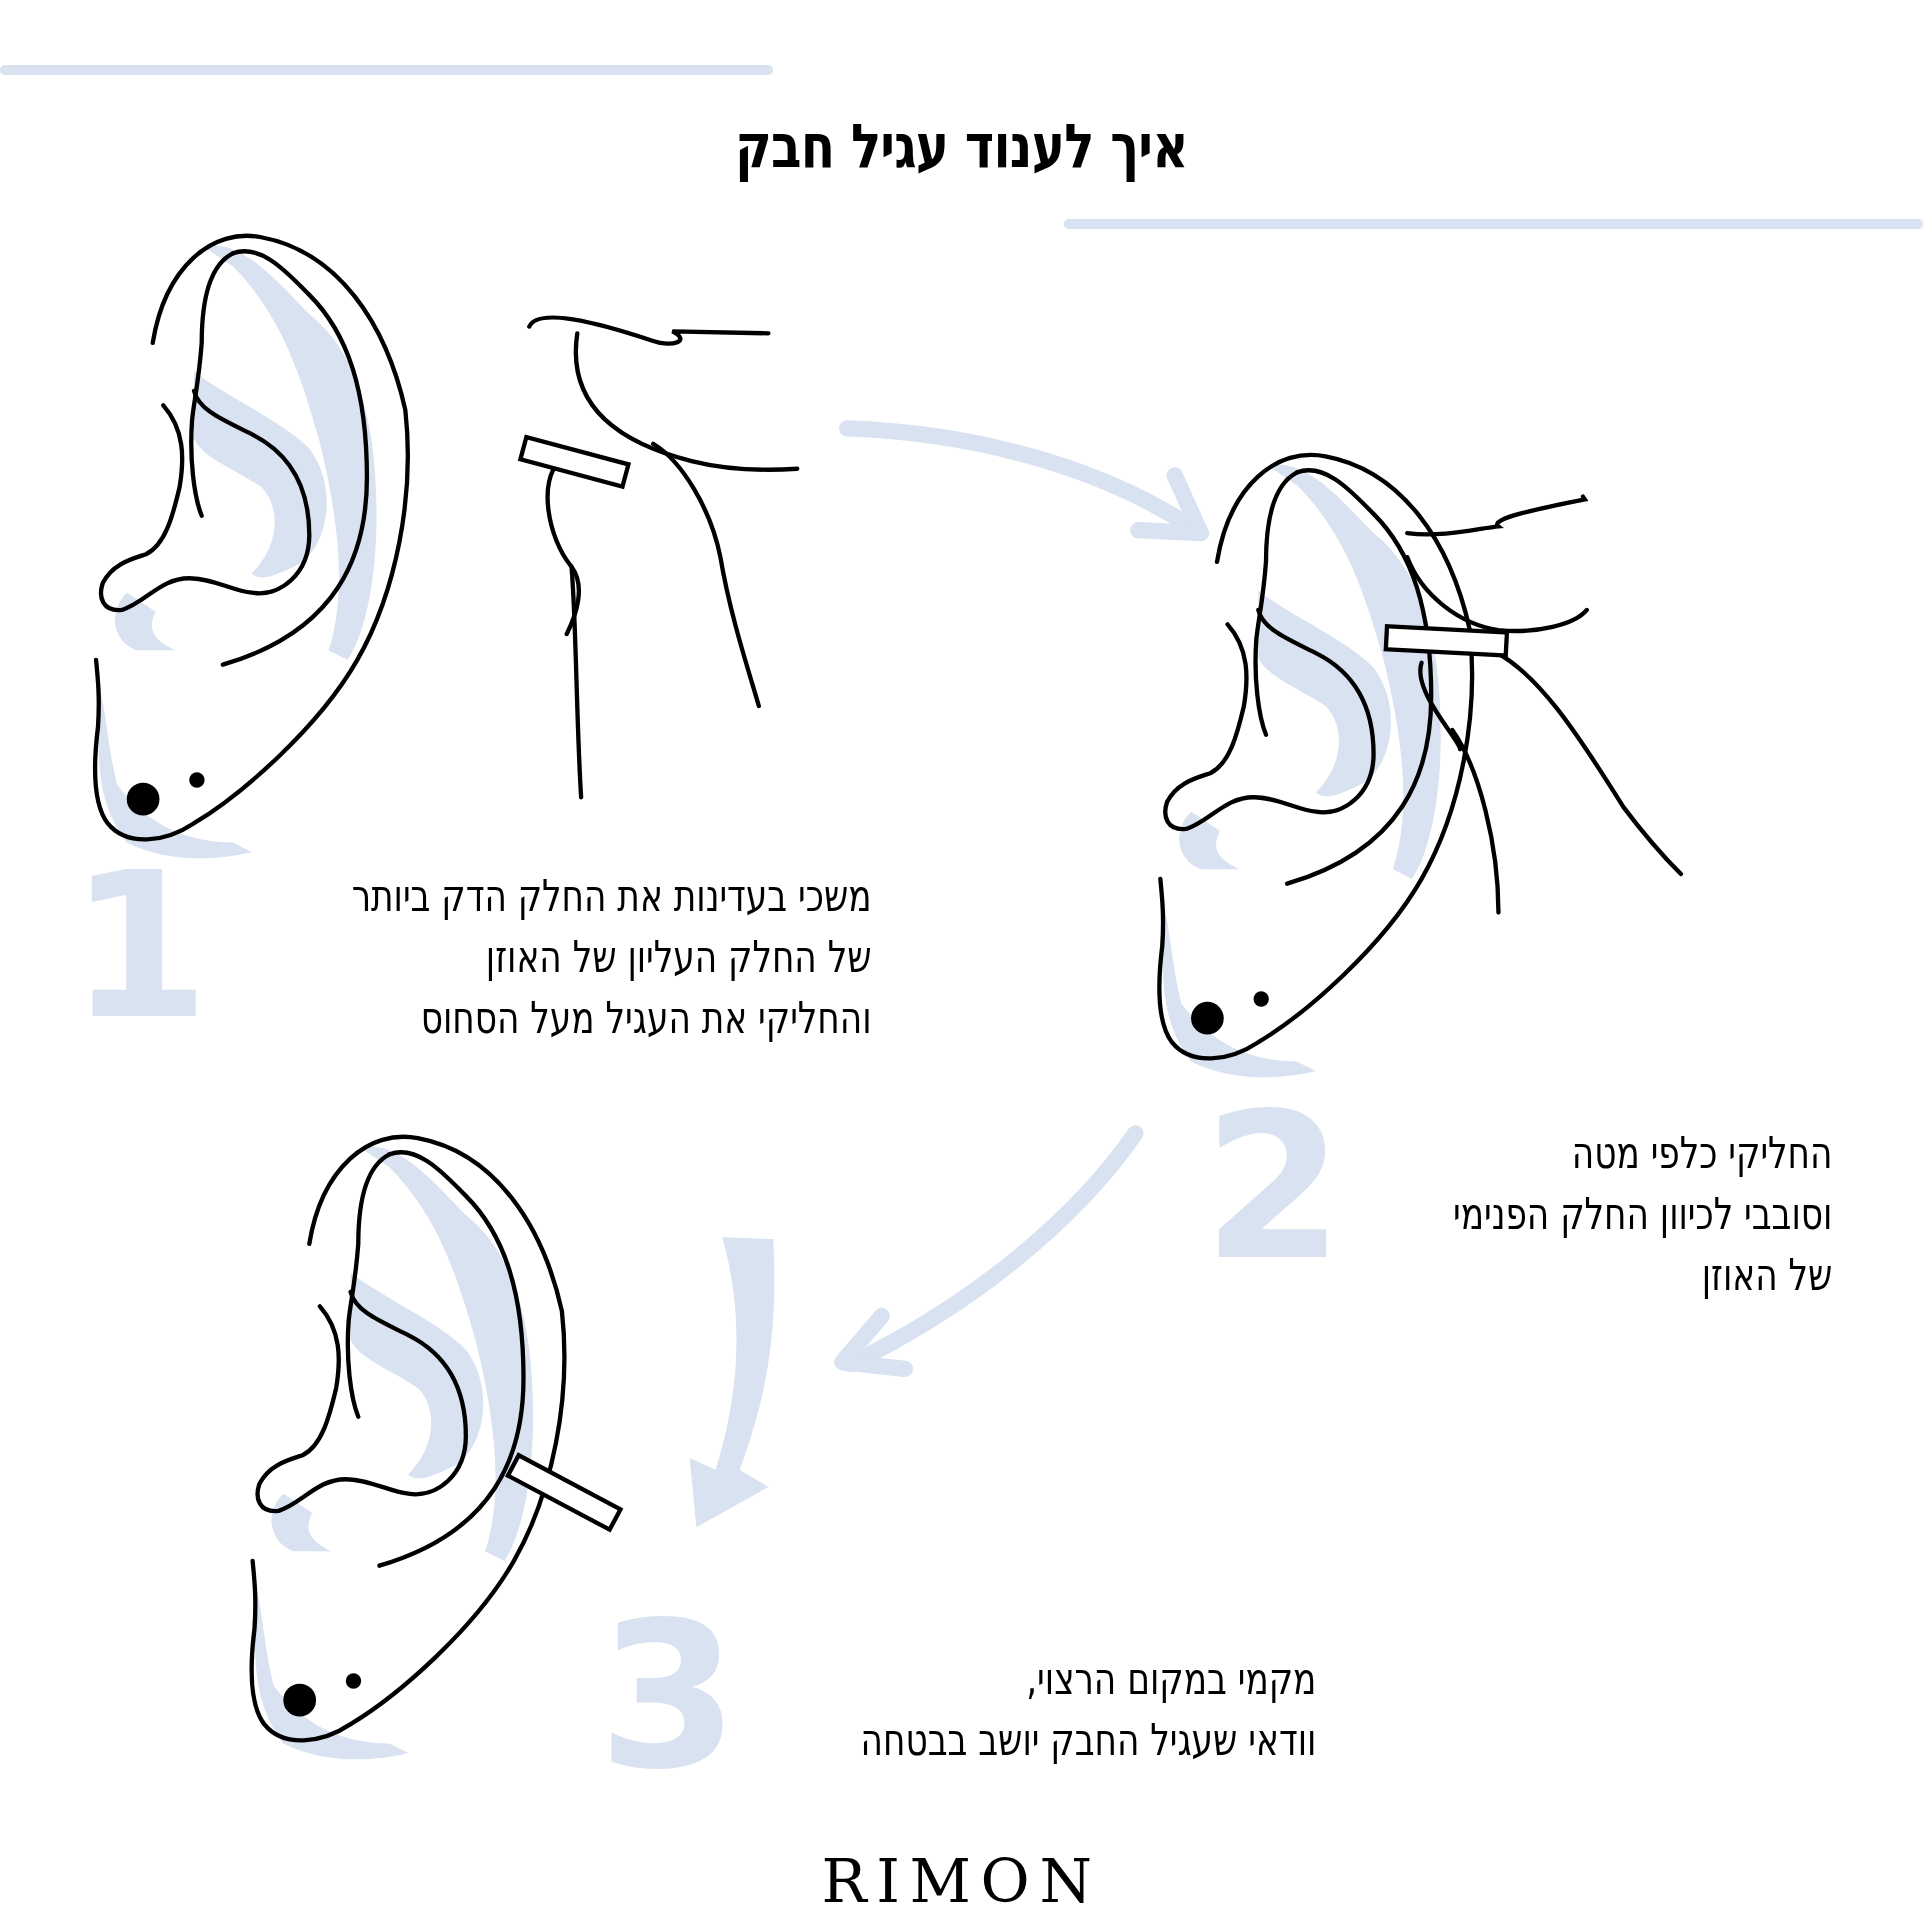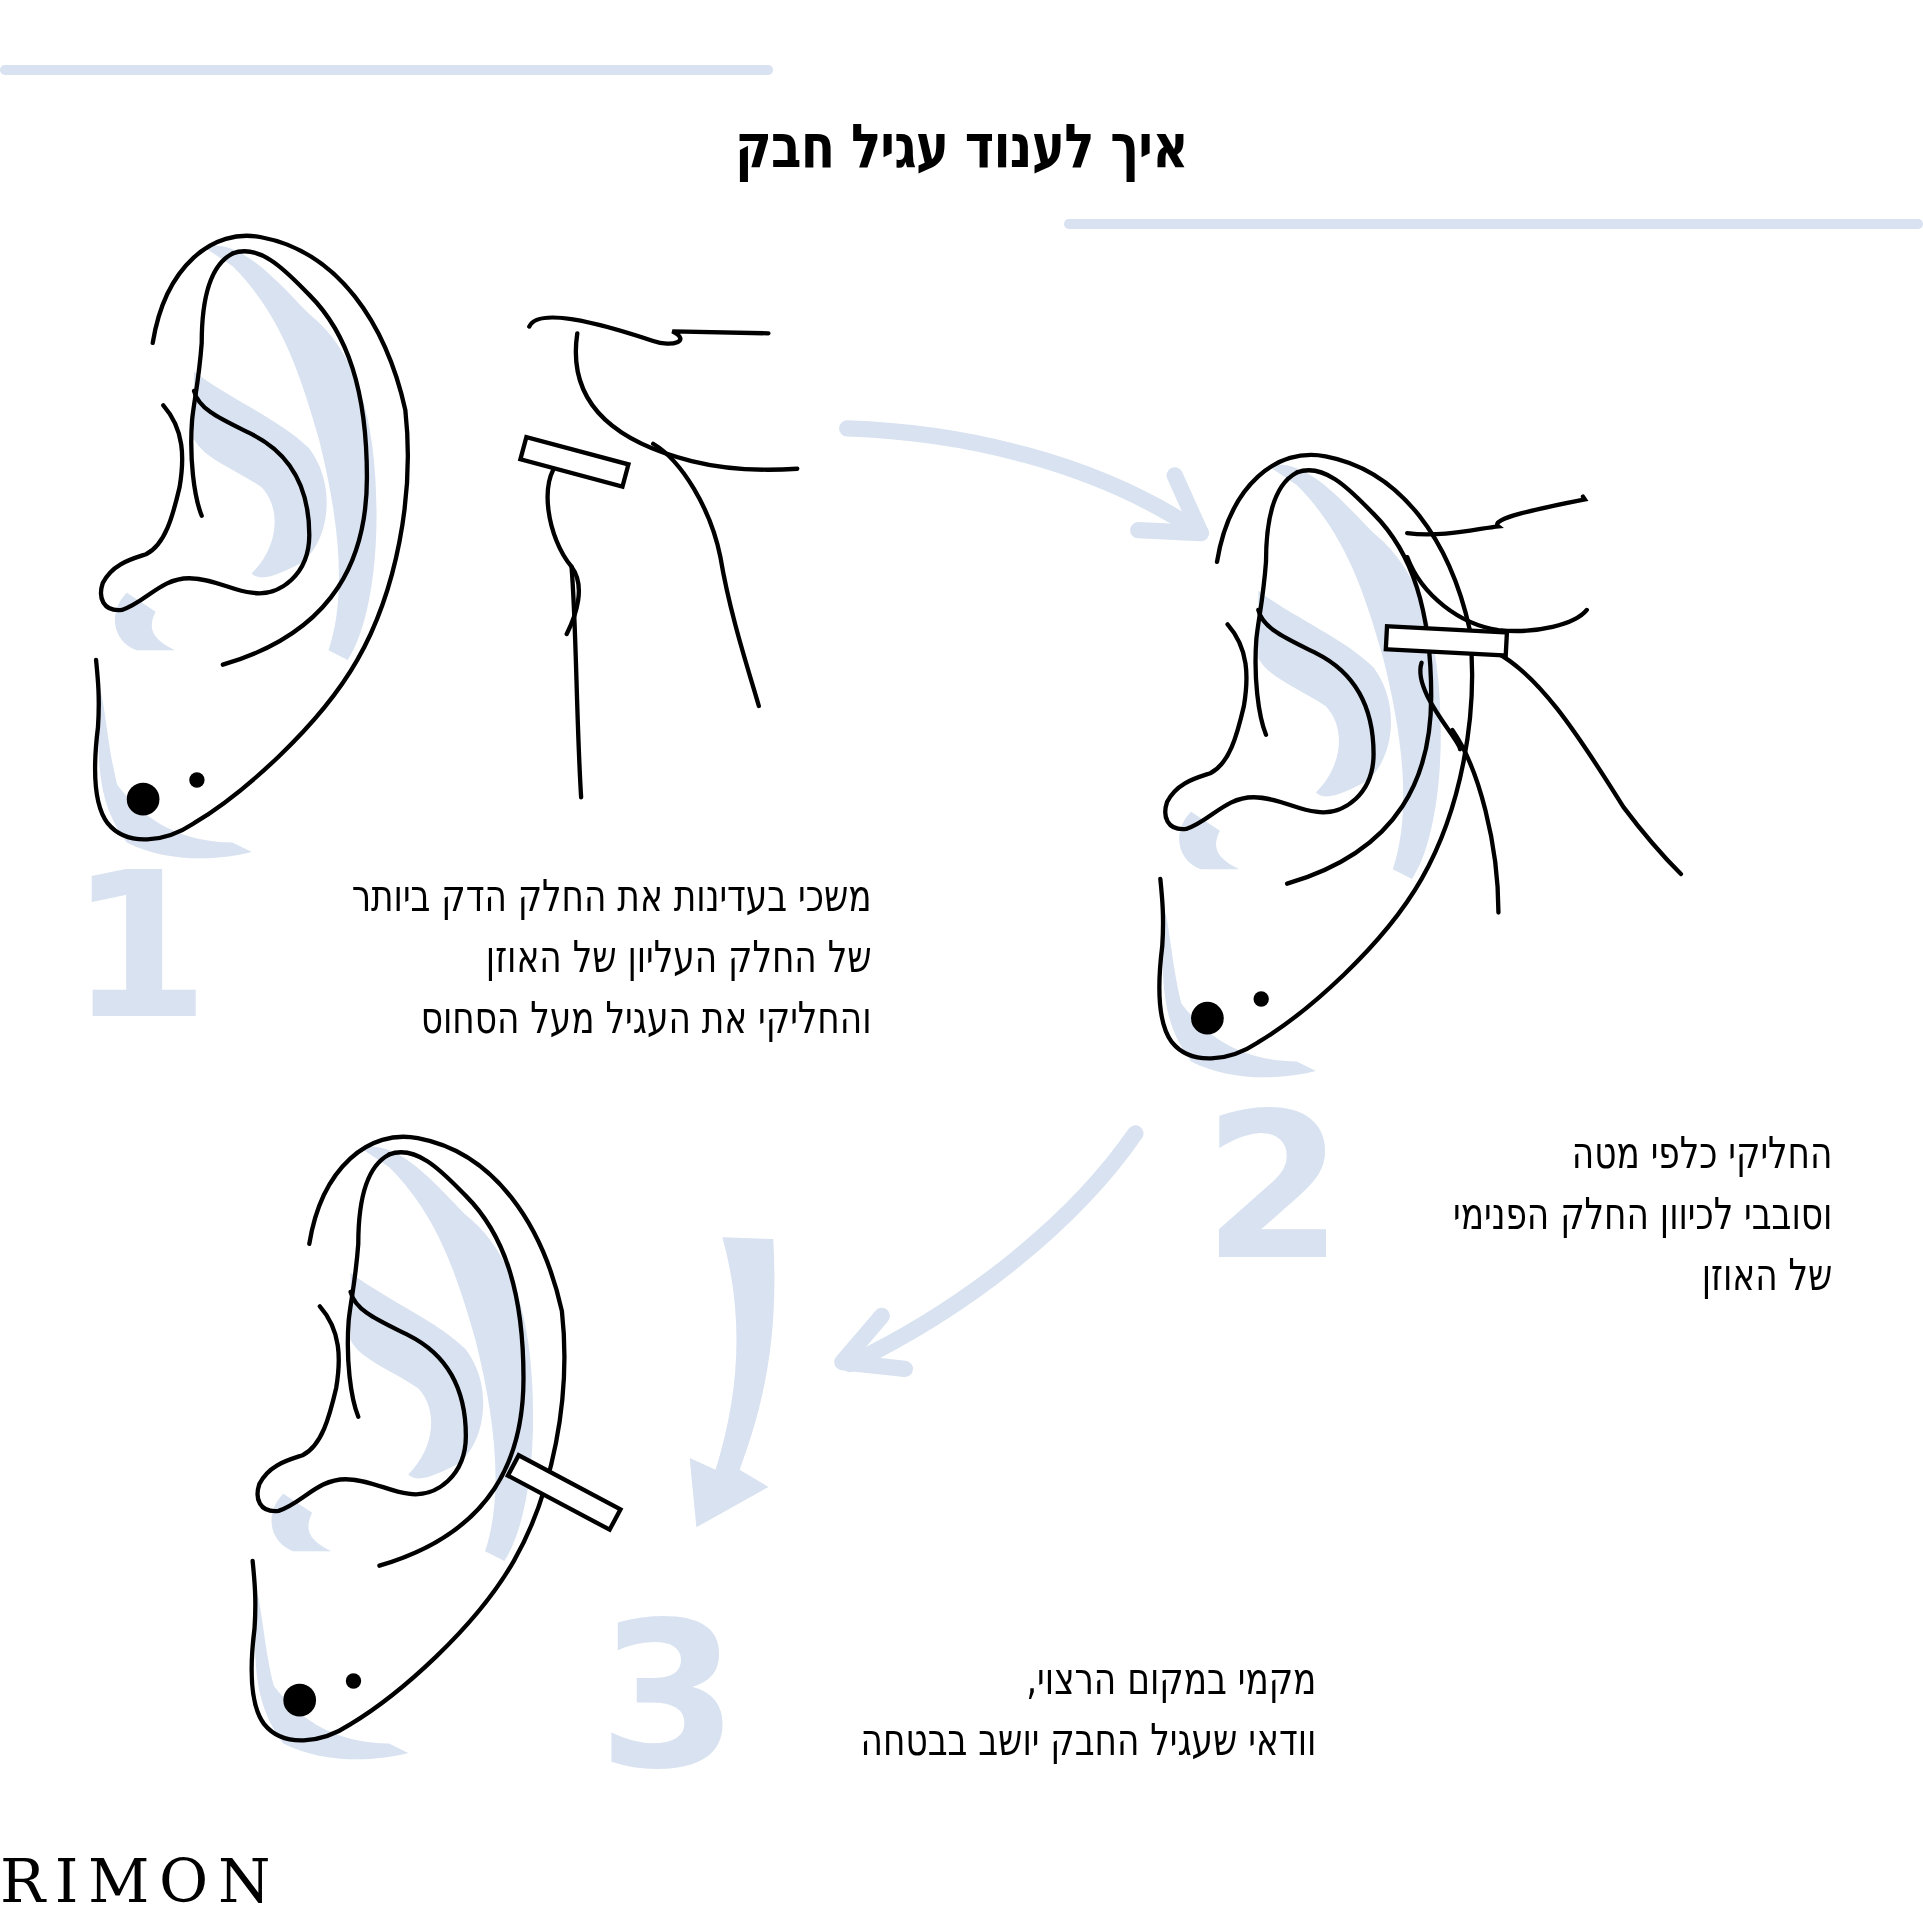--- a/index.html
+++ b/index.html
@@ -7,21 +7,21 @@
          font-family: "Liberation Sans", "DejaVu Sans", sans-serif; color: #000; }
   .deco-line { position: absolute; height: 9.6px; background: #d8e2f0; border-radius: 4.8px; }
   .title { position: absolute; top: 110px; left: 0; width: 1923px; text-align: center;
            font-family: "DejaVu Sans", sans-serif; font-weight: bold; font-size: 61px;
            direction: rtl; letter-spacing: -1px; transform: scaleX(0.82); transform-origin: 961px 0; }
   .step-text { position: absolute; direction: rtl; text-align: right;
                font-family: "DejaVu Sans", sans-serif; font-size: 44px; line-height: 61px;
                transform: scaleX(0.78); transform-origin: right top; white-space: nowrap; }
   .step-num { position: absolute; font-family: "DejaVu Sans", sans-serif; font-weight: bold;
               color: #d8e2f0; font-size: 202px; line-height: 1; }
-  .brand { position: absolute; top: 1846px; left: 0; width: 1923px; text-align: left;
+  .brand { position: absolute; top: 1846px; left: 0; width: 1923px; text-align: center;
            font-family: "DejaVu Serif", serif; font-size: 60px; letter-spacing: 9.6px; font-weight: normal; }
   svg { position: absolute; left: 0; top: 0; }
 </style>
 </head>
 <body>
 
 <div class="deco-line" style="left:0; top:65px; width:773px;"></div>
 <div class="deco-line" style="left:1064px; top:219px; width:859px;"></div>
 
 <div class="title">איך לענוד עגיל חבק</div>

